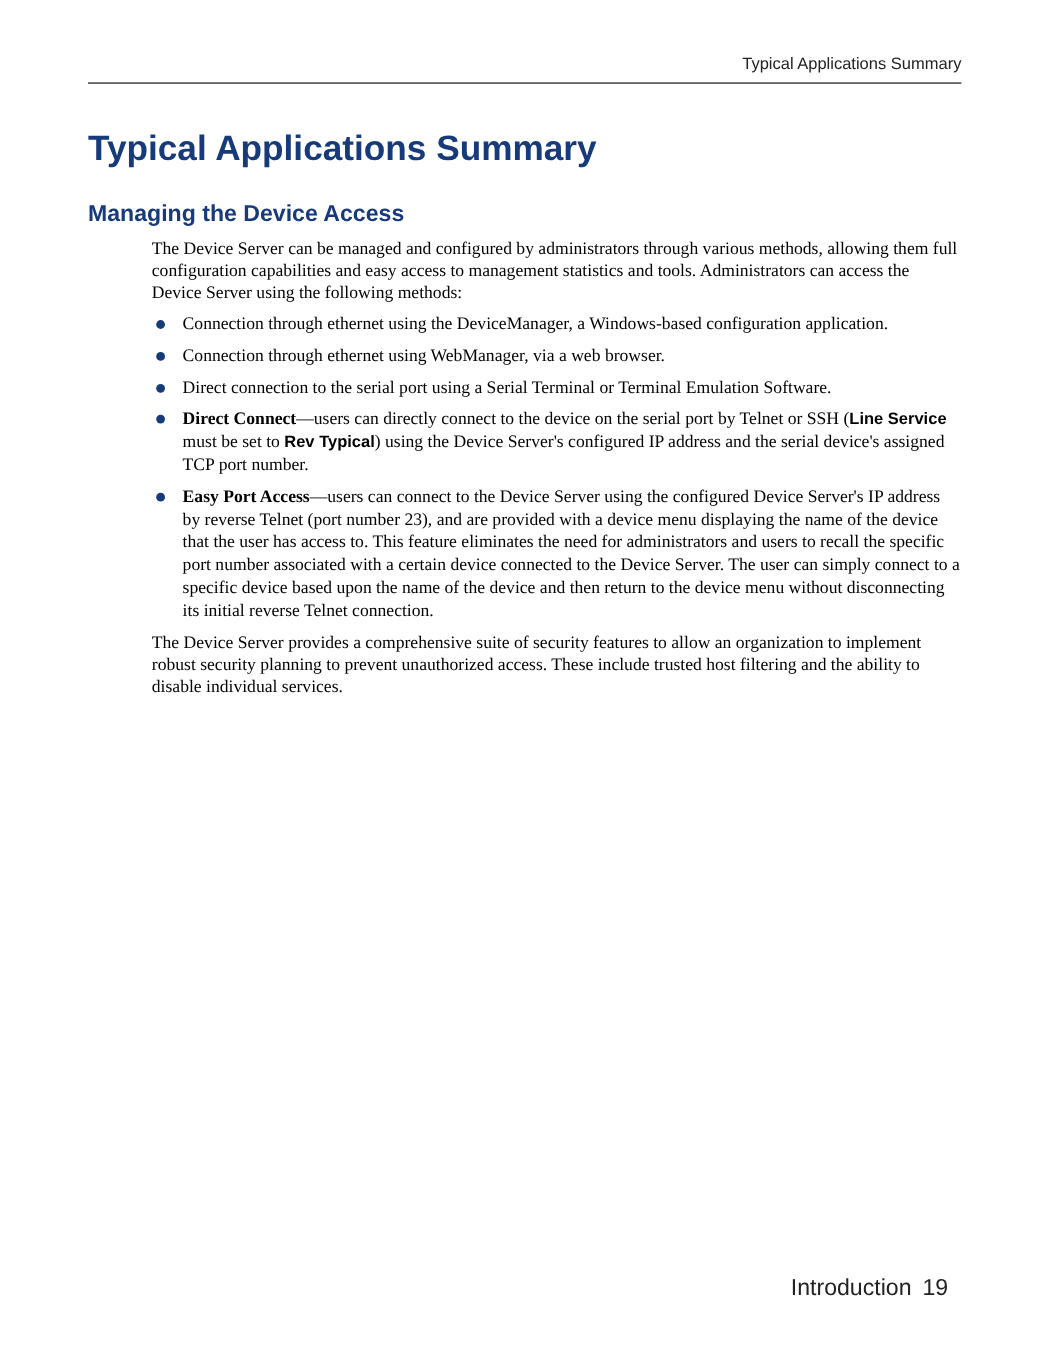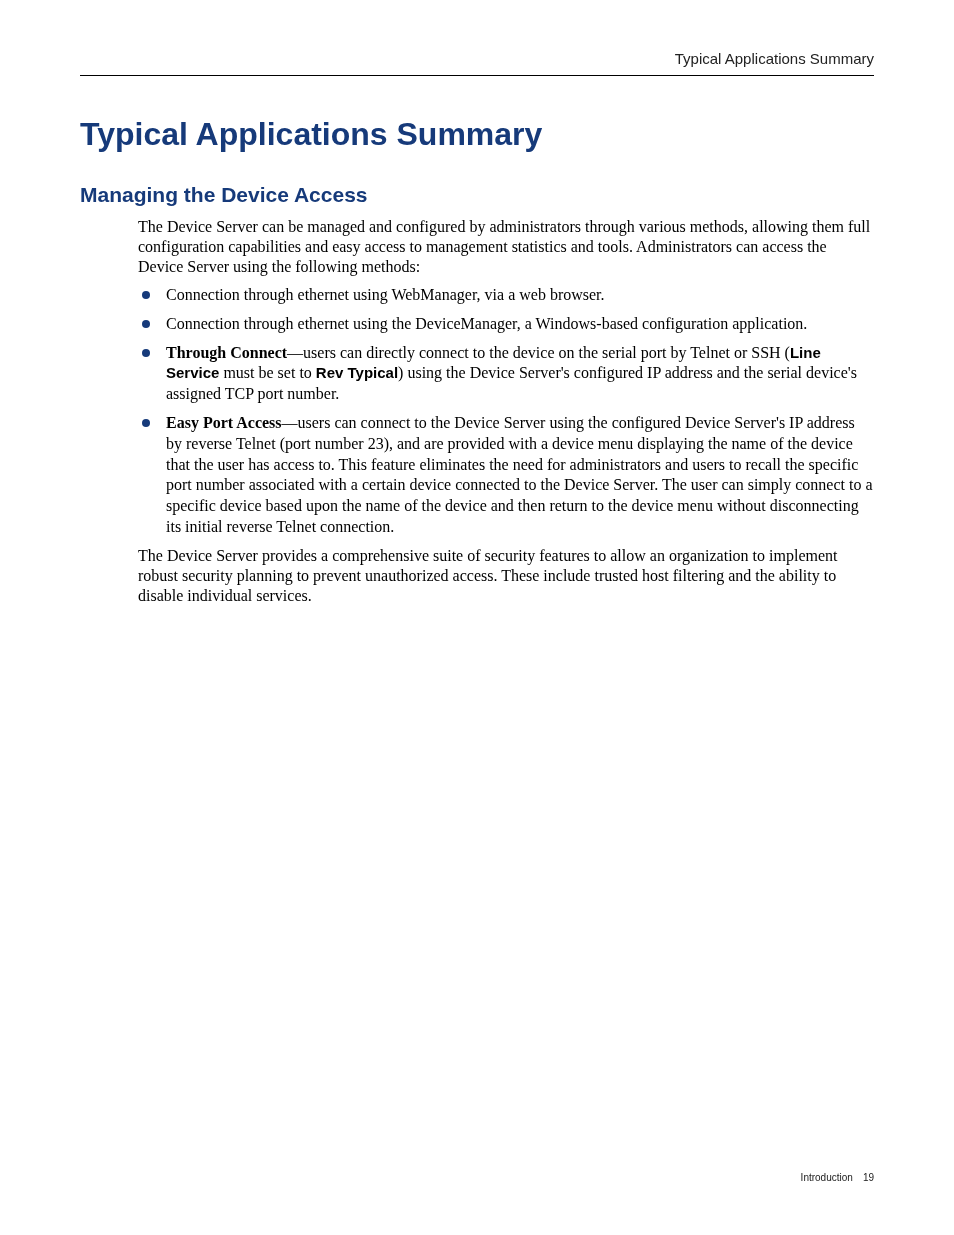--- a/index.html
+++ b/index.html
@@ -77,50 +77,51 @@
     background: #163a7a;
   }
   .sans-bold {
     font-family: Arial, Helvetica, sans-serif;
     font-weight: 700;
     font-size: 15px;
   }
   .footer {
     position: absolute;
     bottom: 52px;
-    right: 80px;
+    right: 92px;
     font-family: Arial, Helvetica, sans-serif;
-    font-size: 10px;
+    font-size: 21px;
     color: #222;
   }
   .footer .pnum { margin-left: 10px; }
 </style>
 </head>
 <body>
 
 <div class="page">
 
   <div class="running-head">Typical Applications Summary</div>
   <hr class="rule">
 
   <h1 class="title">Typical Applications Summary</h1>
 
   <h2 class="section">Managing the Device Access</h2>
   <div class="body-indent">
     <p class="bodytext">The Device Server can be managed and configured by administrators through various methods, allowing them full configuration capabilities and easy access to management statistics and tools. Administrators can access the Device Server using the following methods:</p>
     <ul class="bullets">
+      <li>Connection through ethernet using the DeviceManager, a Windows-based configuration application.</li>
       <li>Connection through ethernet using WebManager, via a web browser.</li>
-      <li>Connection through ethernet using the DeviceManager, a Windows-based configuration application.</li>
+      <li>Direct connection to the serial port using a Serial Terminal or Terminal Emulation Software.</li>
     </ul>
   </div>
 
   <div class="body-indent">
     <ul class="bullets">
       <li>
-        <b>Through Connect</b><span>—users can directly connect to the device on the serial port by Telnet or SSH (</span><span class="sans-bold">Line Service</span><span> must be set to </span><span class="sans-bold">Rev Typical</span><span>) using the Device Server's configured IP address and the serial device's assigned TCP port number.</span>
+        <b>Direct Connect</b><span>—users can directly connect to the device on the serial port by Telnet or SSH (</span><span class="sans-bold">Line Service</span><span> must be set to </span><span class="sans-bold">Rev Typical</span><span>) using the Device Server's configured IP address and the serial device's assigned TCP port number.</span>
       </li>
       <li>
         <b>Easy Port Access</b><span>—users can connect to the Device Server using the configured Device Server's IP address by reverse Telnet (port number 23), and are provided with a device menu displaying the name of the device that the user has access to. This feature eliminates the need for administrators and users to recall the specific port number associated with a certain device connected to the Device Server. The user can simply connect to a specific device based upon the name of the device and then return to the device menu without disconnecting its initial reverse Telnet connection.</span>
       </li>
     </ul>
   </div>
 
   <div class="body-indent">
     <p class="bodytext">The Device Server provides a comprehensive suite of security features to allow an organization to implement robust security planning to prevent unauthorized access. These include trusted host filtering and the ability to disable individual services.</p>
   </div>

